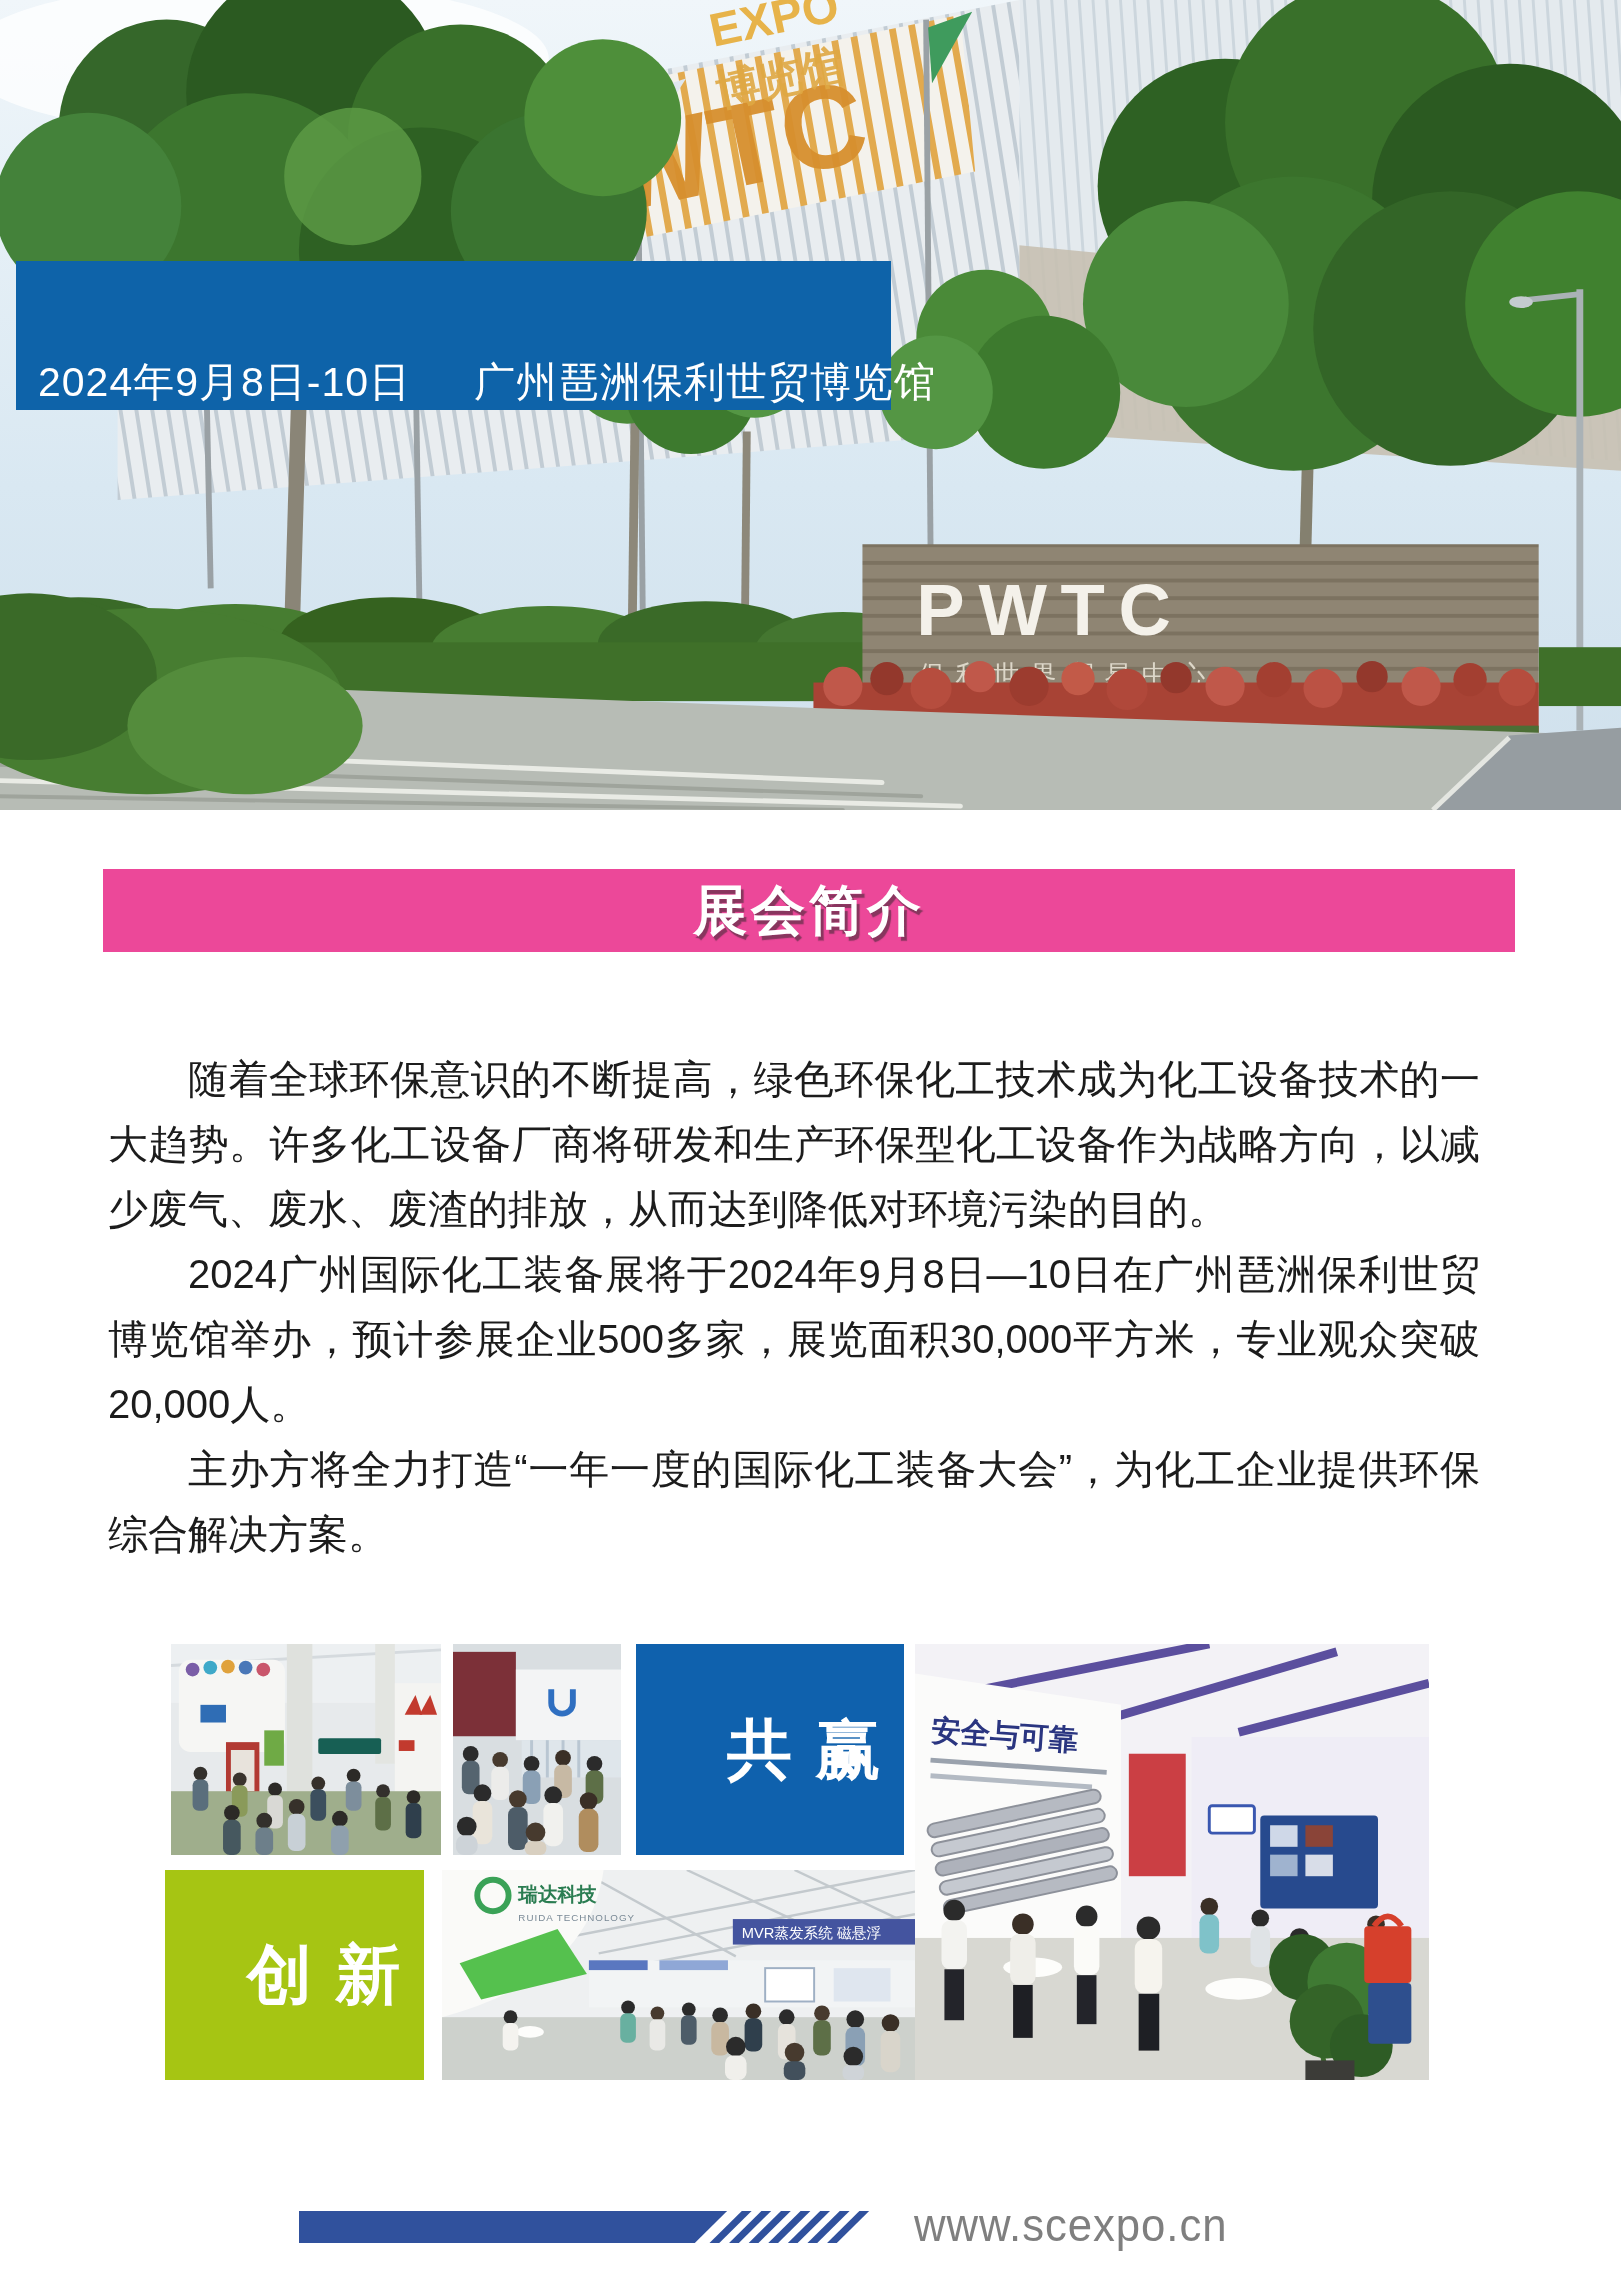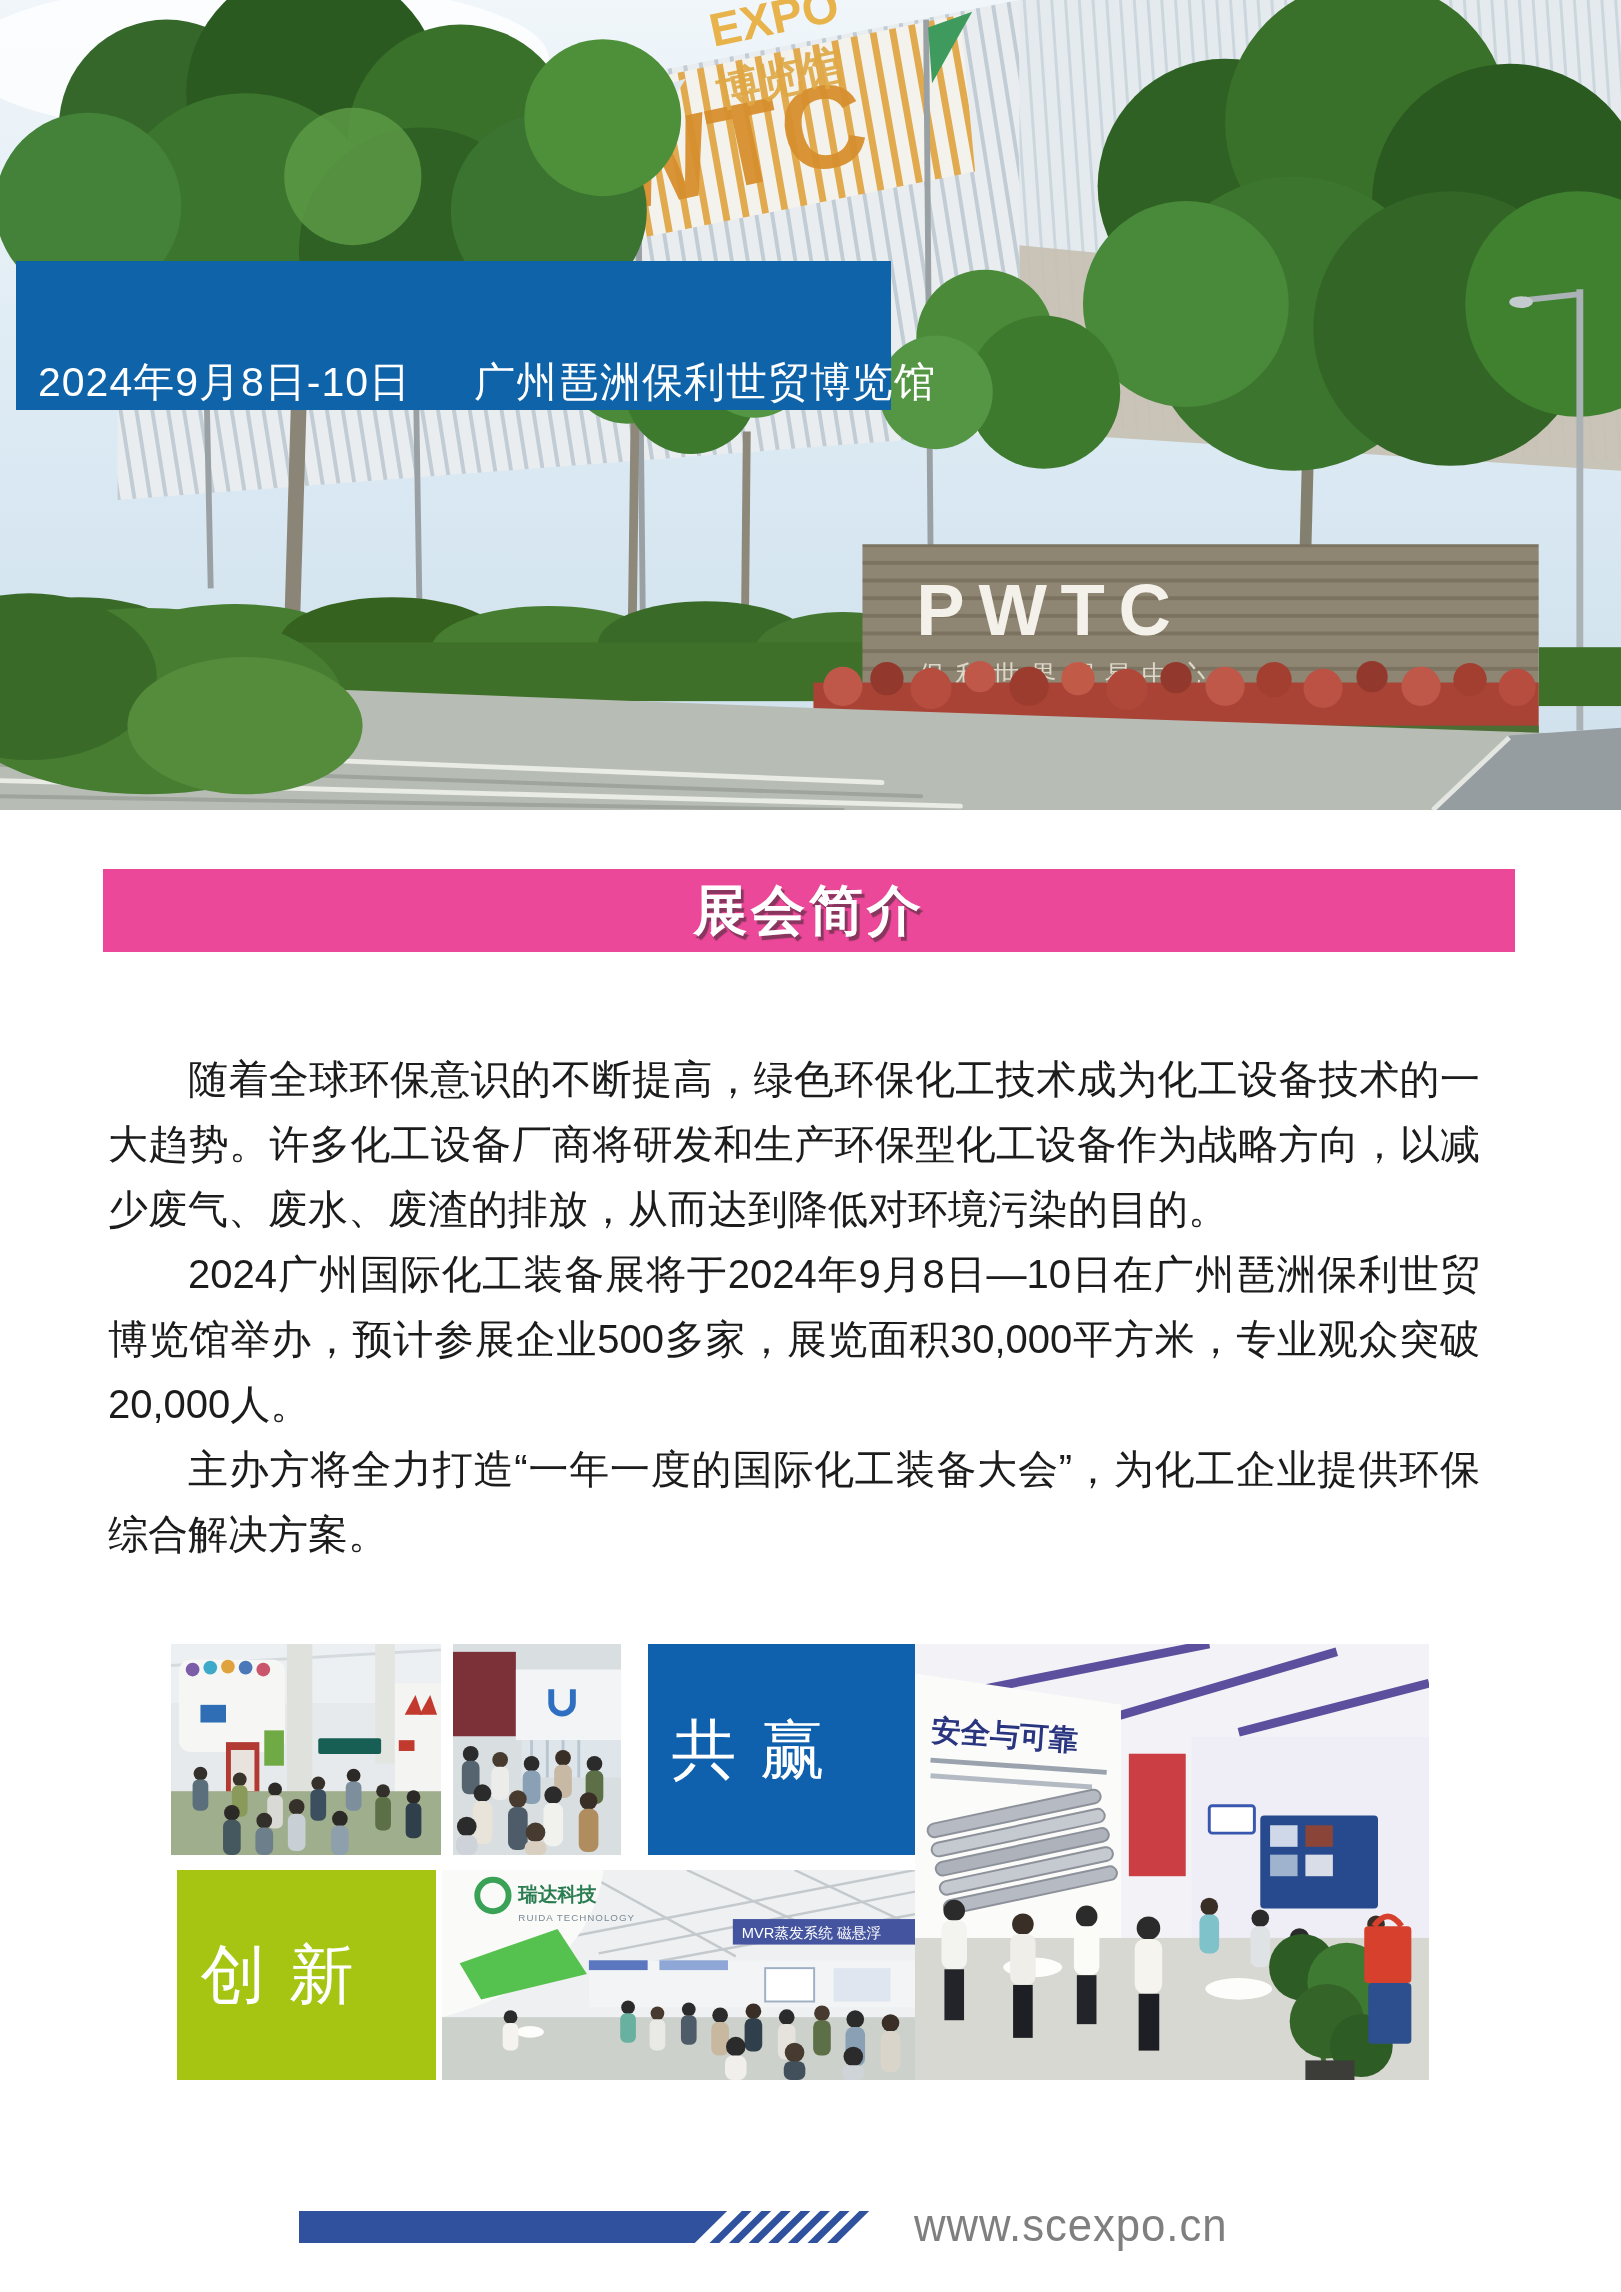--- a/index.html
+++ b/index.html
@@ -33,23 +33,23 @@
   
   .collage-item{position:absolute;overflow:hidden;}
   .collage-item svg{display:block;width:100%;height:100%;}
   .ph1{left:171px;top:1644px;width:270px;height:211px;}
   .ph2{left:453px;top:1644px;width:168px;height:211px;}
   .box-win{left:636px;top:1644px;width:268px;height:211px;background:#0f61ad;}
   .ph-tall{left:915px;top:1644px;width:514px;height:436px;}
   .box-innov{left:165px;top:1870px;width:259px;height:210px;background:#a6c513;}
   .ph3{left:442px;top:1870px;width:473px;height:210px;}
   .label-box{
-    display:flex;align-items:center;justify-content:flex-start;
-    color:#ffffff;font-size:65px;font-weight:normal;
-    letter-spacing:23.5px;text-indent:23.5px;margin-left:12px;
+    display:flex;align-items:center;justify-content:flex-end;
+    color:#ffffff;font-size:65px;font-weight:bold;
+    letter-spacing:23.5px;text-indent:23.5px;
   }
   
   .footer-bar{position:absolute;left:299px;top:2211px;width:578px;height:32px;}
   .footer-bar svg{display:block;width:100%;height:100%;}
   .footer-url{
     position:absolute;left:914px;top:2198px;
     font-size:46px;color:#7f7f7f;letter-spacing:1px;
     transform:scaleX(0.95);transform-origin:left center;white-space:nowrap;
   }
   text{font-family:"Liberation Sans","DejaVu Sans",sans-serif;}

